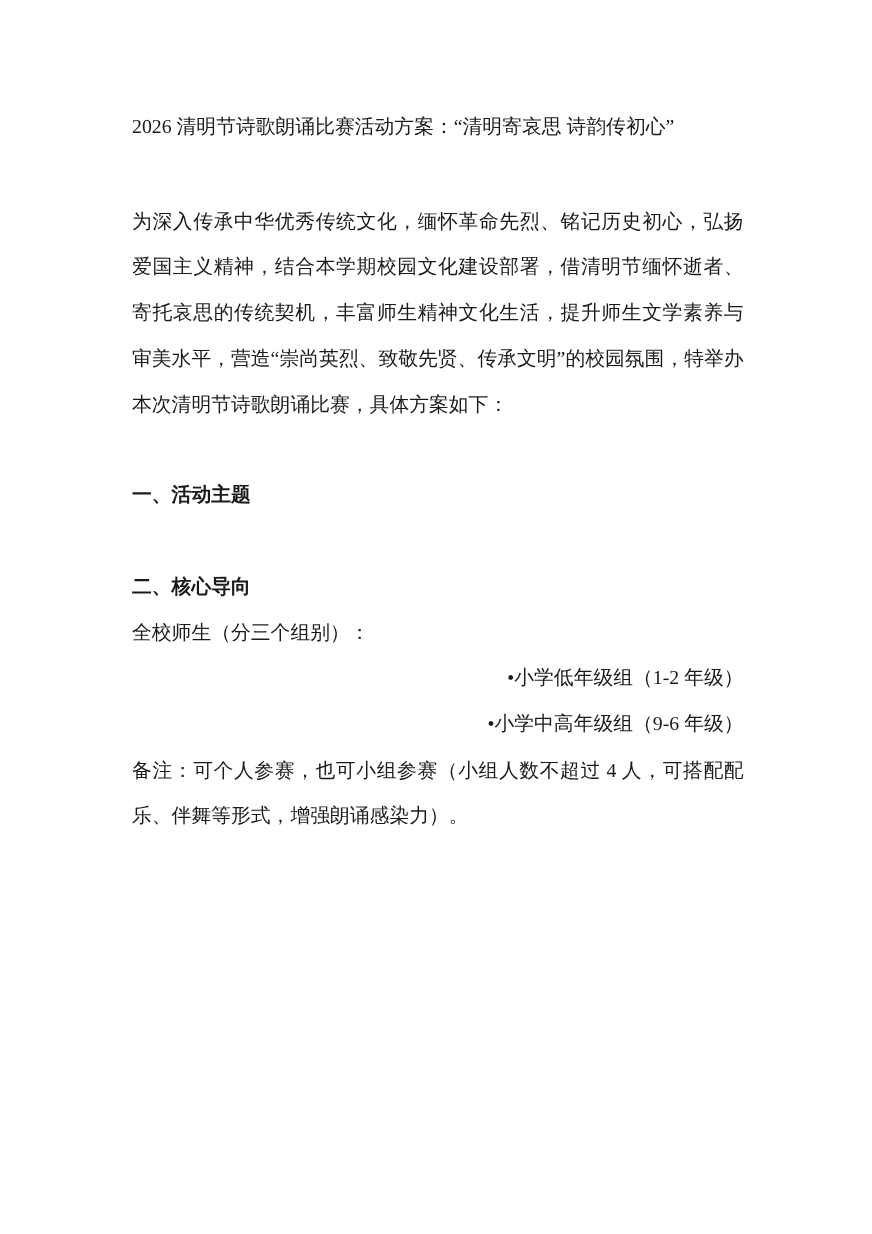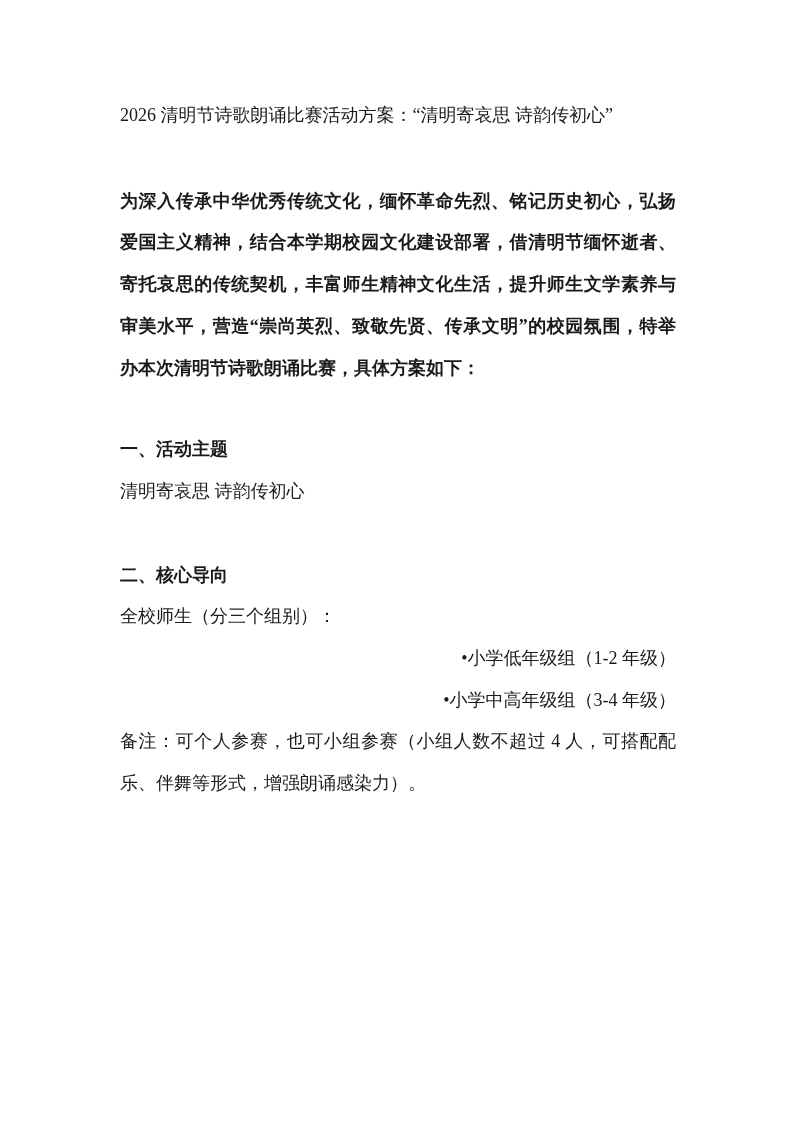--- a/index.html
+++ b/index.html
@@ -28,21 +28,20 @@
     font-weight: normal;
     text-align: left;
     white-space: nowrap;
     margin-bottom: 44px;
   }
   .para {
     text-align: justify;
   }
   .intro {
     margin-bottom: 40px;
-    font-weight: bold;
   }
   .section-heading {
     font-size: 18px;
     font-weight: bold;
   }
   .gap-before {
     margin-top: 42px;
   }
   .bullet-line {
     text-align: right;
@@ -53,28 +52,27 @@
 
 <div class="page">
   <div class="content">
 
     <h1 class="doc-title">2026 清明节诗歌朗诵比赛活动方案：“清明寄哀思 诗韵传初心”</h1>
 
     <p class="para intro">为深入传承中华优秀传统文化，缅怀革命先烈、铭记历史初心，弘扬爱国主义精神，结合本学期校园文化建设部署，借清明节缅怀逝者、寄托哀思的传统契机，丰富师生精神文化生活，提升师生文学素养与审美水平，营造“崇尚英烈、致敬先贤、传承文明”的校园氛围，特举办本次清明节诗歌朗诵比赛，具体方案如下：</p>
 
     <h2 class="section-heading">一、活动主题</h2>
 
-    <p class="para">清明寄哀思 诗韵传初心</p>
 
 
     <h2 class="section-heading gap-before">二、核心导向</h2>
 
     <p class="para">全校师生（分三个组别）：</p>
 
     <p class="para bullet-line">•小学低年级组（1-2 年级）</p>
 
-    <p class="para bullet-line">•小学中高年级组（3-4 年级）</p>
+    <p class="para bullet-line">•小学中高年级组（9-6 年级）</p>
 
 
     <p class="para">备注：可个人参赛，也可小组参赛（小组人数不超过 4 人，可搭配配乐、伴舞等形式，增强朗诵感染力）。</p>
 
   </div>
 </div>
 
 </body></html>

